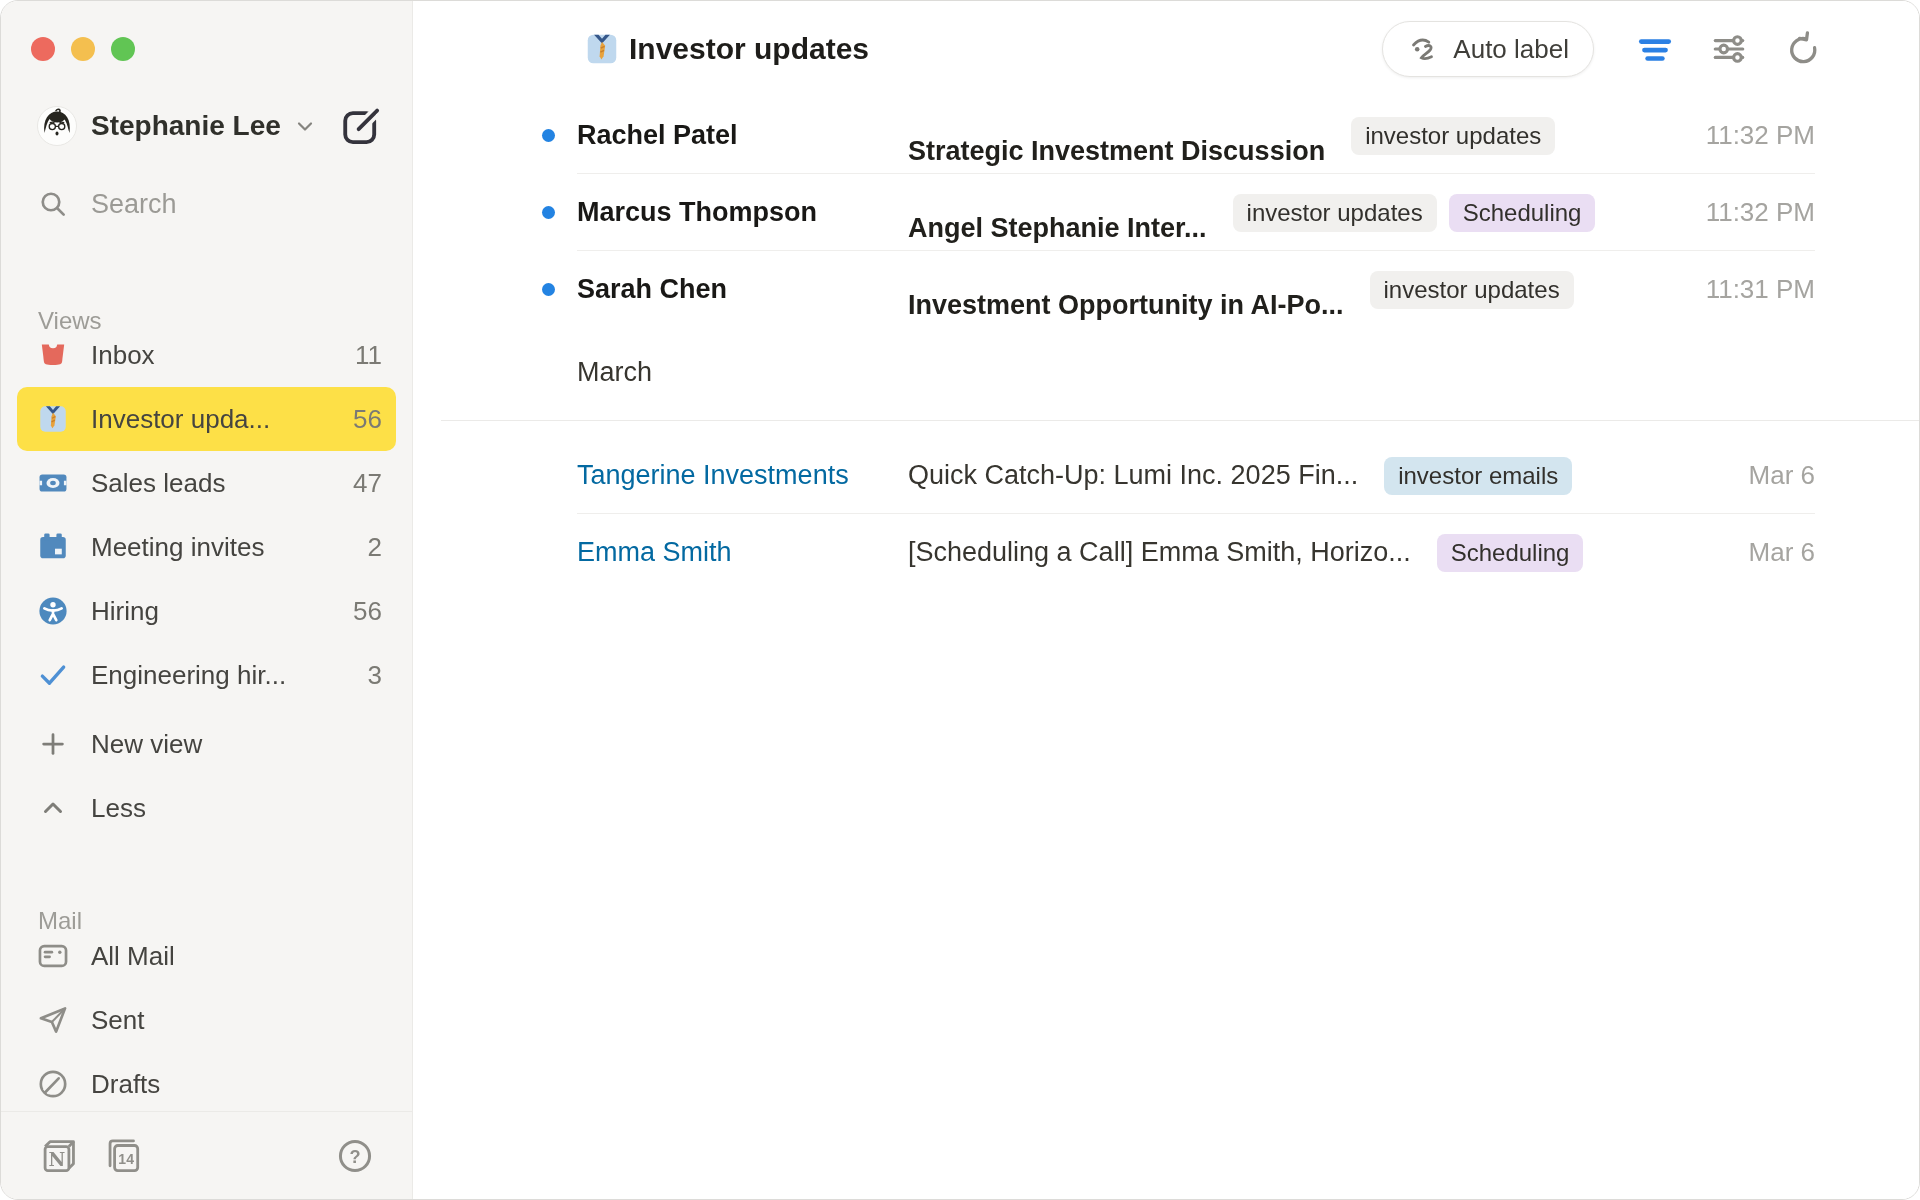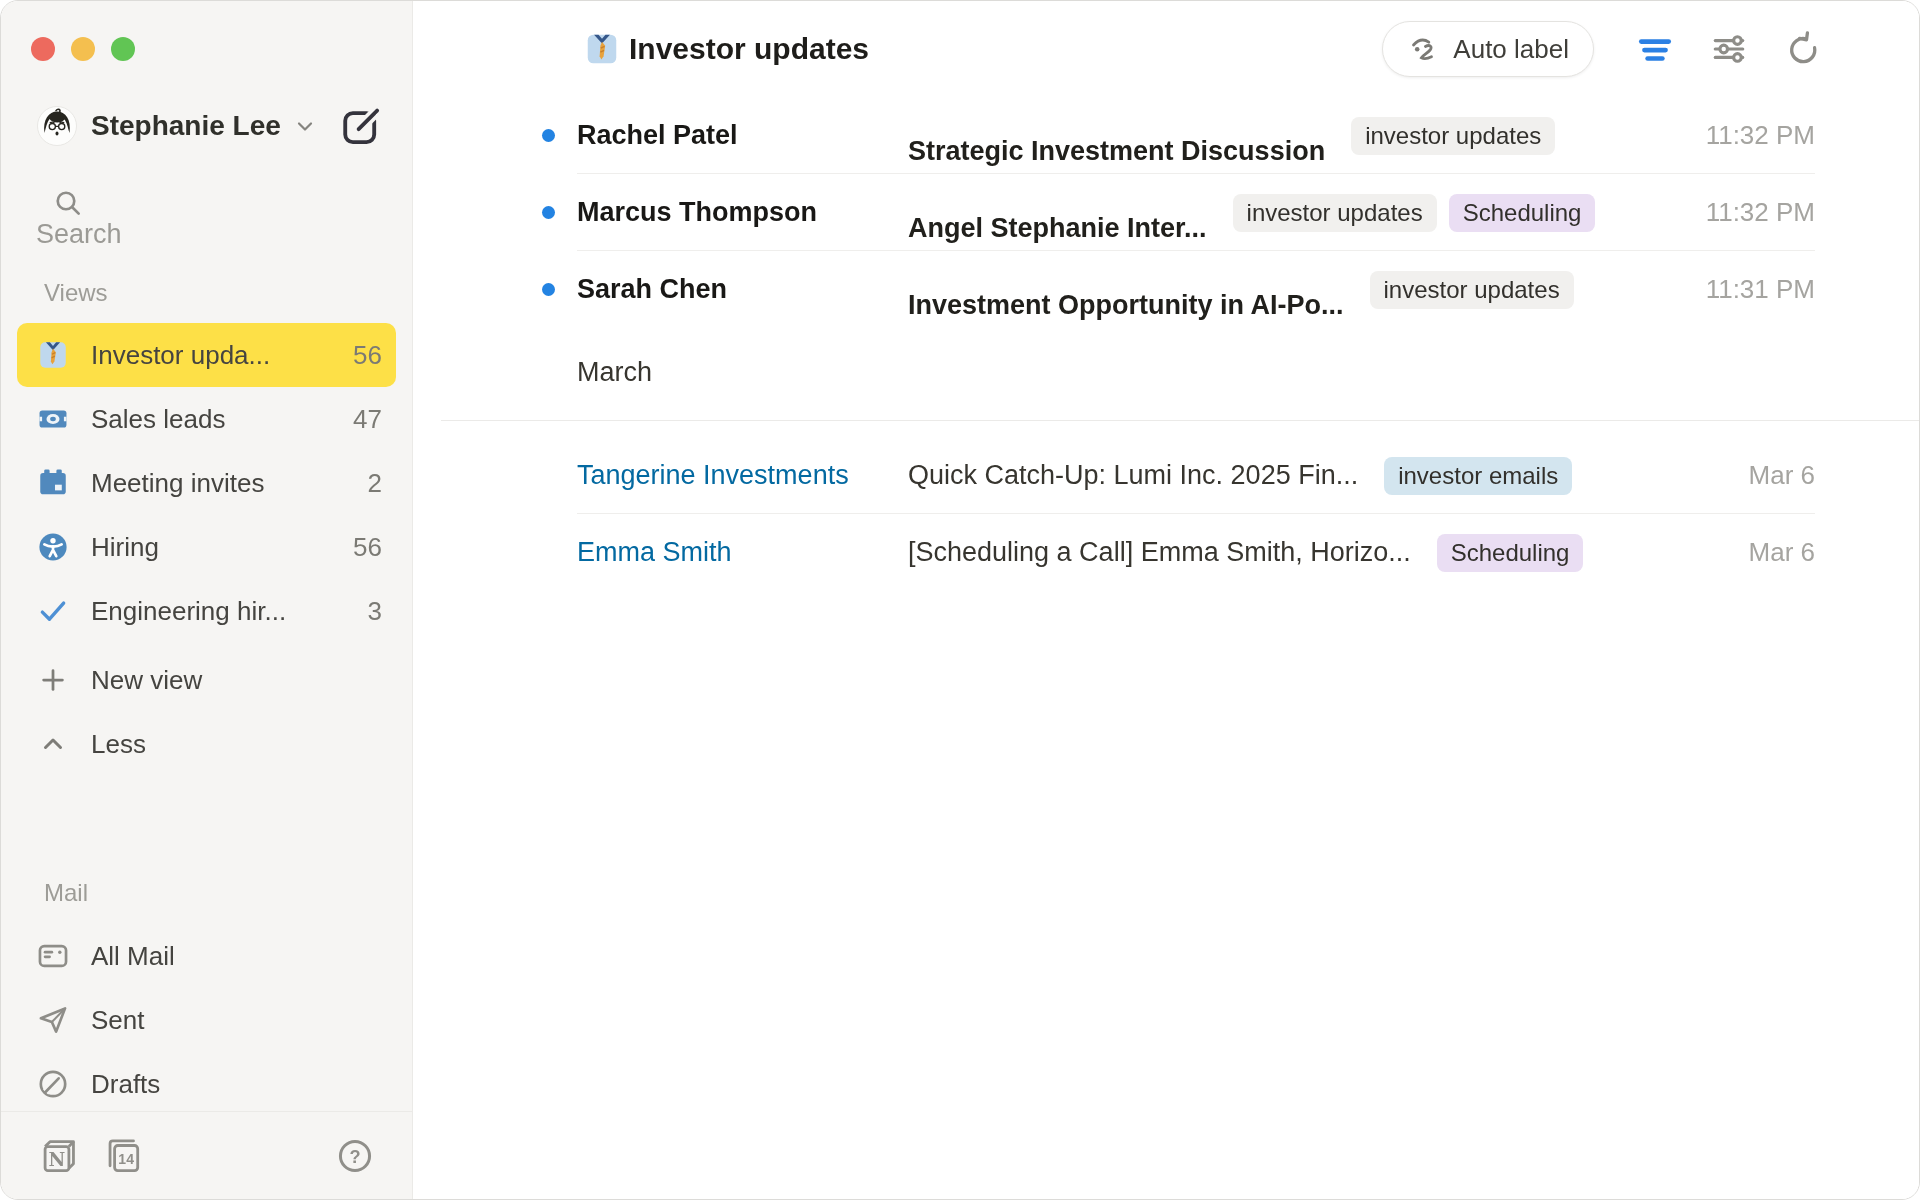--- a/index.html
+++ b/index.html
@@ -12,24 +12,24 @@
   }
   
   .sidebar{position:absolute;left:0;top:0;bottom:0;width:412px;background:#F6F5F3;border-right:1px solid #EBEAE7;}
   .traffic{position:absolute;top:36px;left:30px;display:flex;gap:16px;}
   .traffic span{width:24px;height:24px;border-radius:50%;display:block;}
   .profile{position:absolute;top:105px;left:36px;right:28px;height:40px;display:flex;align-items:center;cursor:default;}
   .avatar{width:40px;height:40px;flex:none;}
   .profile-name{margin-left:14px;font-size:28px;font-weight:600;color:#30302B;white-space:nowrap;}
   .profile .chev{margin-left:12px;display:flex;align-items:center;}
   .compose{margin-left:auto;width:46px;height:46px;display:flex;align-items:center;justify-content:center;}
-  .search{position:absolute;top:186px;left:35px;height:34px;display:flex;align-items:center;flex-direction:column;}
+  .search{position:absolute;top:186px;left:35px;height:34px;display:flex;align-items:center;}
   .search .s-icon{width:34px;height:34px;display:flex;align-items:center;justify-content:center;margin-right:21px;}
   .search .s-label{font-size:27px;color:#9B9A95;}
-  .section-label{position:absolute;left:43px;font-size:24px;font-weight:500;color:#9D9C97;}
+  .section-label{position:absolute;left:37px;font-size:24px;font-weight:500;color:#9D9C97;margin-top:28px;}
   .lbl-views{top:278px;}
   .lbl-mail{top:878px;}
   .nav{position:absolute;left:0;right:0;}
   .nav-views{top:322px;}
   .nav-mail{top:923px;}
   .nav-item{height:64px;margin:0 16px;padding:0 14px 0 19px;border-radius:10px;display:flex;align-items:center;font-size:26px;color:#454440;cursor:default;}
   .nav-item[data-selected="true"]{background:#fde047;}
   .nav-icon{width:34px;height:34px;flex:none;display:flex;align-items:center;justify-content:center;margin-right:21px;}
   .nav-count{margin-left:auto;font-size:26px;color:#7B7A74;}
   .nav-actions{margin-top:5px;}
@@ -118,20 +118,30 @@
           <line x1="15.2" y1="15.2" x2="20" y2="20" stroke="#8E8D89" stroke-width="2" stroke-linecap="round"></line>
         </svg>
       </span>
       <span class="s-label">Search</span>
     </div>
 
     <div class="section-label lbl-views">Views</div>
 
     <div class="nav nav-views">
 
+      <div class="nav-item" data-selected="false">
+        <span class="nav-icon">
+          <svg viewBox="0 0 24 24" width="34" height="34">
+            <path d="M4.1 4.6 H19.9 L18.4 16.7 C18.2 18.2 17 19 12 19 C7 19 5.8 18.2 5.6 16.7 Z" fill="#E4695C"></path>
+            <circle cx="12" cy="4.4" r="2.9" fill="#F6F5F3"></circle>
+          </svg>
+        </span>
+        <span>Inbox</span>
+        <span class="nav-count">11</span>
+      </div>
 
       <div class="nav-item" data-selected="true">
         <span class="nav-icon">
           <svg viewBox="0 0 24 24" width="34" height="34">
             <rect x="3" y="3" width="18" height="18" rx="3.5" fill="#BFD8EE"></rect>
             <path d="M7 3 L12 8.6 L17 3 L14.2 3 L12 5.6 L9.8 3 Z" fill="#35578A"></path>
             <path d="M12 7.4 L14 10 L13 16.6 L11.6 18.6 L10.5 16.6 L11 10 Z" fill="#E8A23C"></path>
             <line x1="11.2" y1="11.5" x2="13.6" y2="10.3" stroke="#C77F2A" stroke-width="0.9"></line>
             <line x1="11" y1="14" x2="13.3" y2="12.8" stroke="#C77F2A" stroke-width="0.9"></line>
           </svg>

